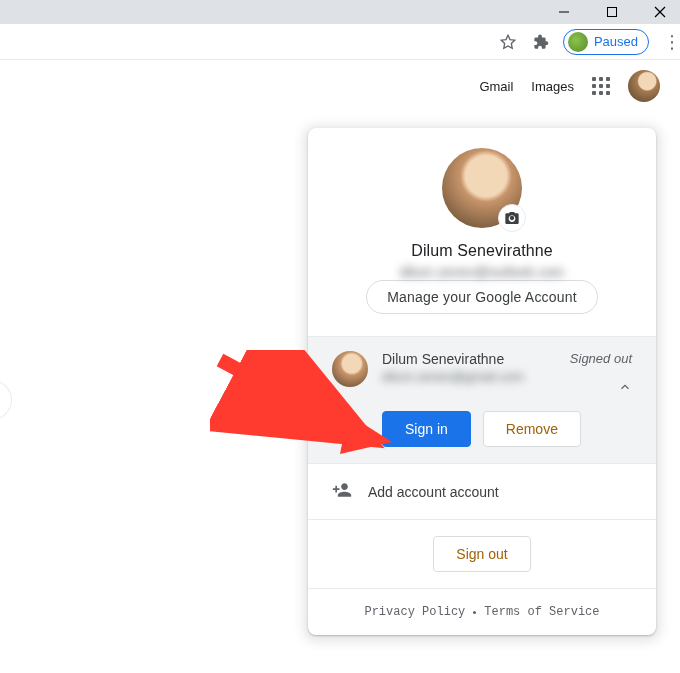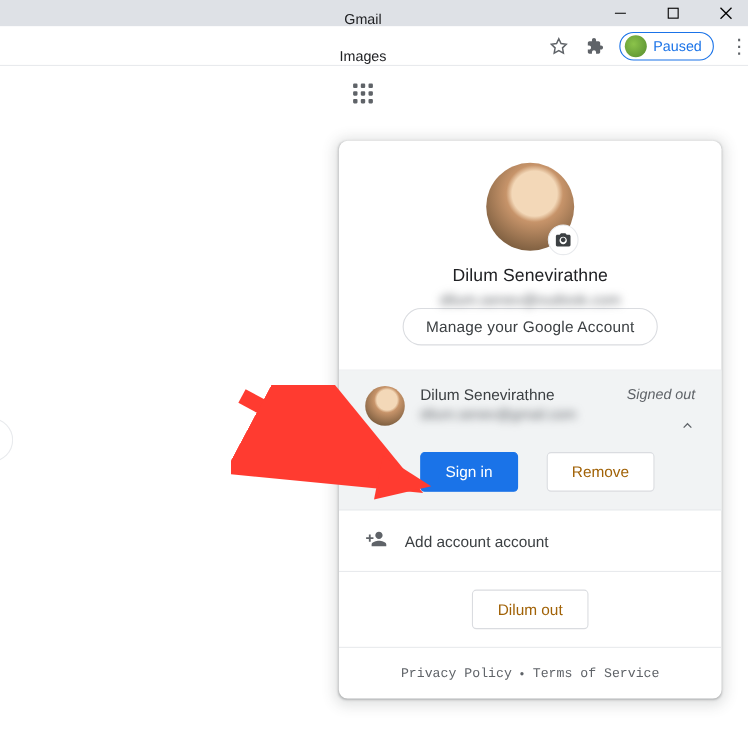--- a/index.html
+++ b/index.html
@@ -56,21 +56,20 @@
     .paused-chip .txt { color: #1a73e8; font-size: 13px; }
     .topnav {
       height: 52px;
       display: flex;
       justify-content: flex-end;
       align-items: center;
       gap: 18px;
       padding-right: 20px;
       font-size: 13px;
       color: #202124;
-      flex-direction: column;
     }
     .topnav a { color: #202124; text-decoration: none; }
     .apps-grid {
       display: grid;
       grid-template-columns: repeat(3, 4px);
       grid-template-rows: repeat(3, 4px);
       gap: 3px;
     }
     .apps-grid span { width: 4px; height: 4px; background: #5f6368; border-radius: 1px; }
     .avatar-sm {
@@ -134,21 +133,21 @@
       flex-shrink: 0;
     }
     .acc-info { flex: 1; }
     .acc-name { color: #3c4043; font-size: 14px; }
     .acc-email { color: #5f6368; font-size: 13px; filter: blur(4px); margin-top: 2px; }
     .acc-right { display: flex; flex-direction: column; align-items: flex-end; gap: 14px; }
     .signed-out { color: #5f6368; font-style: italic; font-size: 13px; }
     .chevron { color: #5f6368; }
     .chevron svg { width: 14px; height: 14px; }
     .acc-actions {
-      display: flex; gap: 26px; margin-top: 14px; margin-left: 50px;
+      display: flex; gap: 12px; margin-top: 14px; margin-left: 50px;
     }
     .btn {
       padding: 9px 22px;
       font-size: 14px;
       border-radius: 4px;
       cursor: pointer;
       border: 1px solid #dadce0;
       background: #fff;
       color: #a16207;
     }
@@ -296,21 +295,21 @@
   <div class="add-row">
     <span>
       <svg viewBox="0 0 24 24" fill="currentColor">
           <path d="M15 12c2.21 0 4-1.79 4-4s-1.79-4-4-4-4 1.79-4 4 1.79 4 4 4zm-9-2V7H4v3H1v2h3v3h2v-3h3v-2H6zm9 4c-2.67 0-8 1.34-8 4v2h16v-2c0-2.66-5.33-4-8-4z"></path>
         </svg>
     </span>
     <span>Add account account</span>
   </div>
 
   <div class="signout-row">
-    <button class="btn">Dilum out</button>
+    <button class="btn">Sign out</button>
   </div>
 
   <div class="footer">
     <a href="#">Privacy Policy</a>
     <span class="dot"></span>
     <a href="#">Terms of Service</a>
   </div>
 </div>
 
 <svg class="arrow" width="190" height="120">

